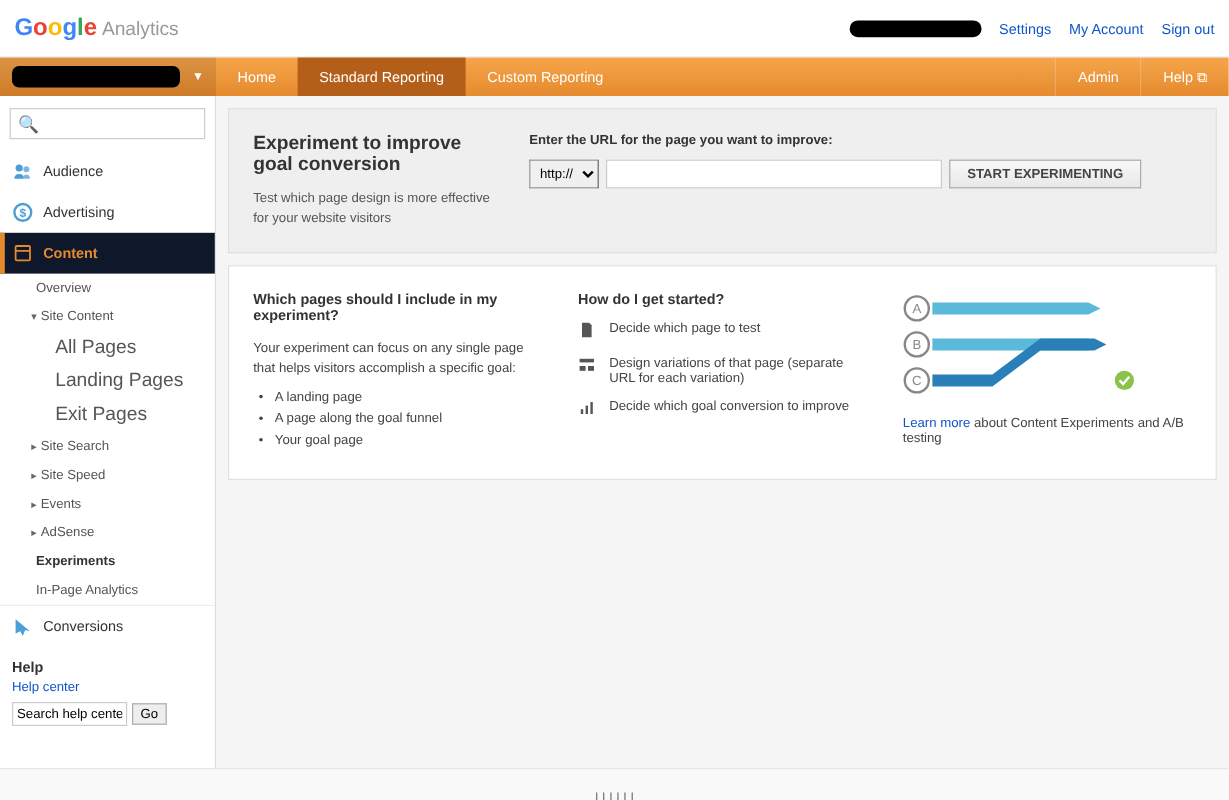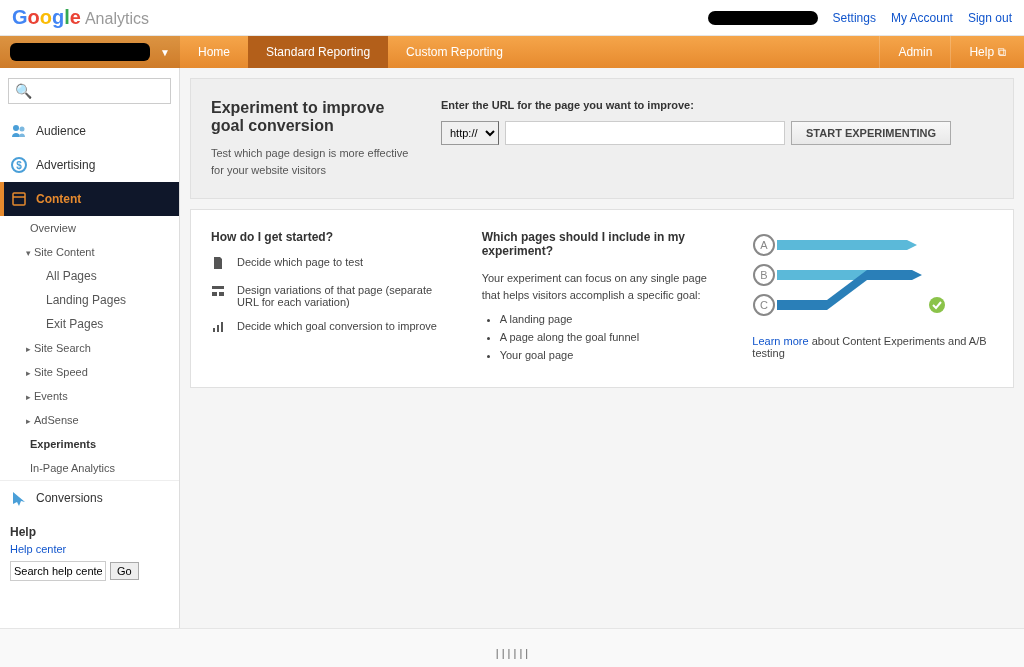--- a/index.html
+++ b/index.html
@@ -1,17 +1,17 @@
 <!DOCTYPE html>
 <html><head>
 <meta charset="utf-8">
 <style>
 * { margin: 0; padding: 0; box-sizing: border-box; font-family: Arial, sans-serif; }
 body { background: #fff; font-size: 13px; color: #333; width: 1024px; }
-.header { height: 36px; display: flex; align-items: center; padding: 17px 12px; border-bottom: 1px solid #e5e5e5; }
+.header { height: 48px; display: flex; align-items: center; padding: 17px 12px; border-bottom: 1px solid #e5e5e5; }
 .logo { display: flex; align-items: baseline; gap: 4px; }
 .logo-google { font-size: 20px; font-weight: bold; font-family: Arial, sans-serif; }
 .logo-g1 { color: #4285F4; }
 .logo-g2 { color: #EA4335; }
 .logo-g3 { color: #FBBC05; }
 .logo-g4 { color: #4285F4; }
 .logo-g5 { color: #34A853; }
 .logo-g6 { color: #EA4335; }
 .logo-analytics { color: #999; font-size: 16px; }
 .header-right { margin-left: auto; display: flex; align-items: center; gap: 15px; font-size: 12px; }
@@ -31,21 +31,21 @@
 .search-box { margin: 0 8px 10px; height: 26px; border: 1px solid #ccc; display: flex; align-items: center; padding: 0 6px; }
 .search-box input { border: none; outline: none; width: 100%; font-size: 12px; }
 .search-icon { color: #aaa; font-size: 14px; margin-right: 4px; }
 .nav-section-item { display: flex; align-items: center; padding: 8px 10px; cursor: pointer; font-size: 12px; color: #333; gap: 8px; }
 .nav-section-item.active { background: #0f172a; border-left: 4px solid #e68a2e; padding-left: 6px; color: #e68a2e; font-weight: bold; }
 .nav-icon { width: 18px; height: 18px; display: flex; align-items: center; justify-content: center; }
 .subnav { padding-left: 10px; }
 .subnav-item { padding: 6px 10px 6px 20px; font-size: 11px; cursor: pointer; color: #555; }
 .subnav-item.bold { font-weight: bold; color: #333; }
 .subnav-parent { padding: 6px 10px 6px 16px; font-size: 11px; cursor: pointer; color: #555; }
-.subnav-child { padding: 5px 10px 5px 36px; font-size: 12px; cursor: pointer; color: #555; }
+.subnav-child { padding: 5px 10px 5px 36px; font-size: 16px; cursor: pointer; color: #555; }
 .caret { display: inline-block; width: 8px; font-size: 9px; color: #666; }
 .help-section { padding: 10px; }
 .help-title { font-weight: bold; font-size: 12px; margin-bottom: 4px; }
 .help-link { color: #1155cc; font-size: 11px; text-decoration: none; display: block; margin-bottom: 6px; }
 .help-search { display: flex; gap: 4px; align-items: center; }
 .help-search input { border: 1px solid #ccc; padding: 3px; font-size: 11px; width: 96px; }
 .help-search button { border: 1px solid #aaa; background: #eee; padding: 2px 6px; font-size: 11px; cursor: pointer; }
 .main { flex: 1; background: #f5f5f5; }
 .card-top { background: #efefef; margin: 10px; padding: 20px; display: flex; gap: 30px; border: 1px solid #e0e0e0; }
 .card-top-left { width: 200px; }
@@ -186,20 +186,29 @@
         <div class="url-row">
           <select class="proto-select"><option>http://</option></select>
           <input class="url-input" type="text" style="">
           <button class="start-btn">START EXPERIMENTING</button>
         </div>
       </div>
     </div>
 
     <div class="card-body">
       <div class="col">
+        <h3>Which pages should I include in my experiment?</h3>
+        <p>Your experiment can focus on any single page that helps visitors accomplish a specific goal:</p>
+        <ul>
+          <li>A landing page</li>
+          <li>A page along the goal funnel</li>
+          <li>Your goal page</li>
+        </ul>
+      </div>
+      <div class="col">
         <h3>How do I get started?</h3>
         <div class="step-row">
           <span class="step-icon"><svg width="14" height="14" viewBox="0 0 14 14">
                 <path d="M3 1h6l2 2v10H3z" fill="#555"></path>
               </svg></span>
           <span>Decide which page to test</span>
         </div>
         <div class="step-row">
           <span class="step-icon"><svg width="14" height="14" viewBox="0 0 14 14">
                 <rect x="1" y="2" width="12" height="3" fill="#555"></rect>
@@ -209,29 +218,20 @@
           <span>Design variations of that page (separate URL for each variation)</span>
         </div>
         <div class="step-row">
           <span class="step-icon"><svg width="14" height="14" viewBox="0 0 14 14">
                 <rect x="2" y="8" width="2" height="4" fill="#555"></rect>
                 <rect x="6" y="5" width="2" height="7" fill="#555"></rect>
                 <rect x="10" y="2" width="2" height="10" fill="#555"></rect>
               </svg></span>
           <span>Decide which goal conversion to improve</span>
         </div>
-      </div>
-      <div class="col">
-        <h3>Which pages should I include in my experiment?</h3>
-        <p>Your experiment can focus on any single page that helps visitors accomplish a specific goal:</p>
-        <ul>
-          <li>A landing page</li>
-          <li>A page along the goal funnel</li>
-          <li>Your goal page</li>
-        </ul>
       </div>
       <div class="col">
         <div class="diagram">
           <svg width="200" height="90" viewBox="0 0 200 90">
             <circle cx="12" cy="15" r="10" fill="none" stroke="#888" stroke-width="2"></circle>
               <text x="12" y="19" text-anchor="middle" font-size="11" fill="#888">A</text>
             <circle cx="12" cy="45" r="10" fill="none" stroke="#888" stroke-width="2"></circle>
               <text x="12" y="49" text-anchor="middle" font-size="11" fill="#888">B</text>
             <circle cx="12" cy="75" r="10" fill="none" stroke="#888" stroke-width="2"></circle>
               <text x="12" y="79" text-anchor="middle" font-size="11" fill="#888">C</text>

